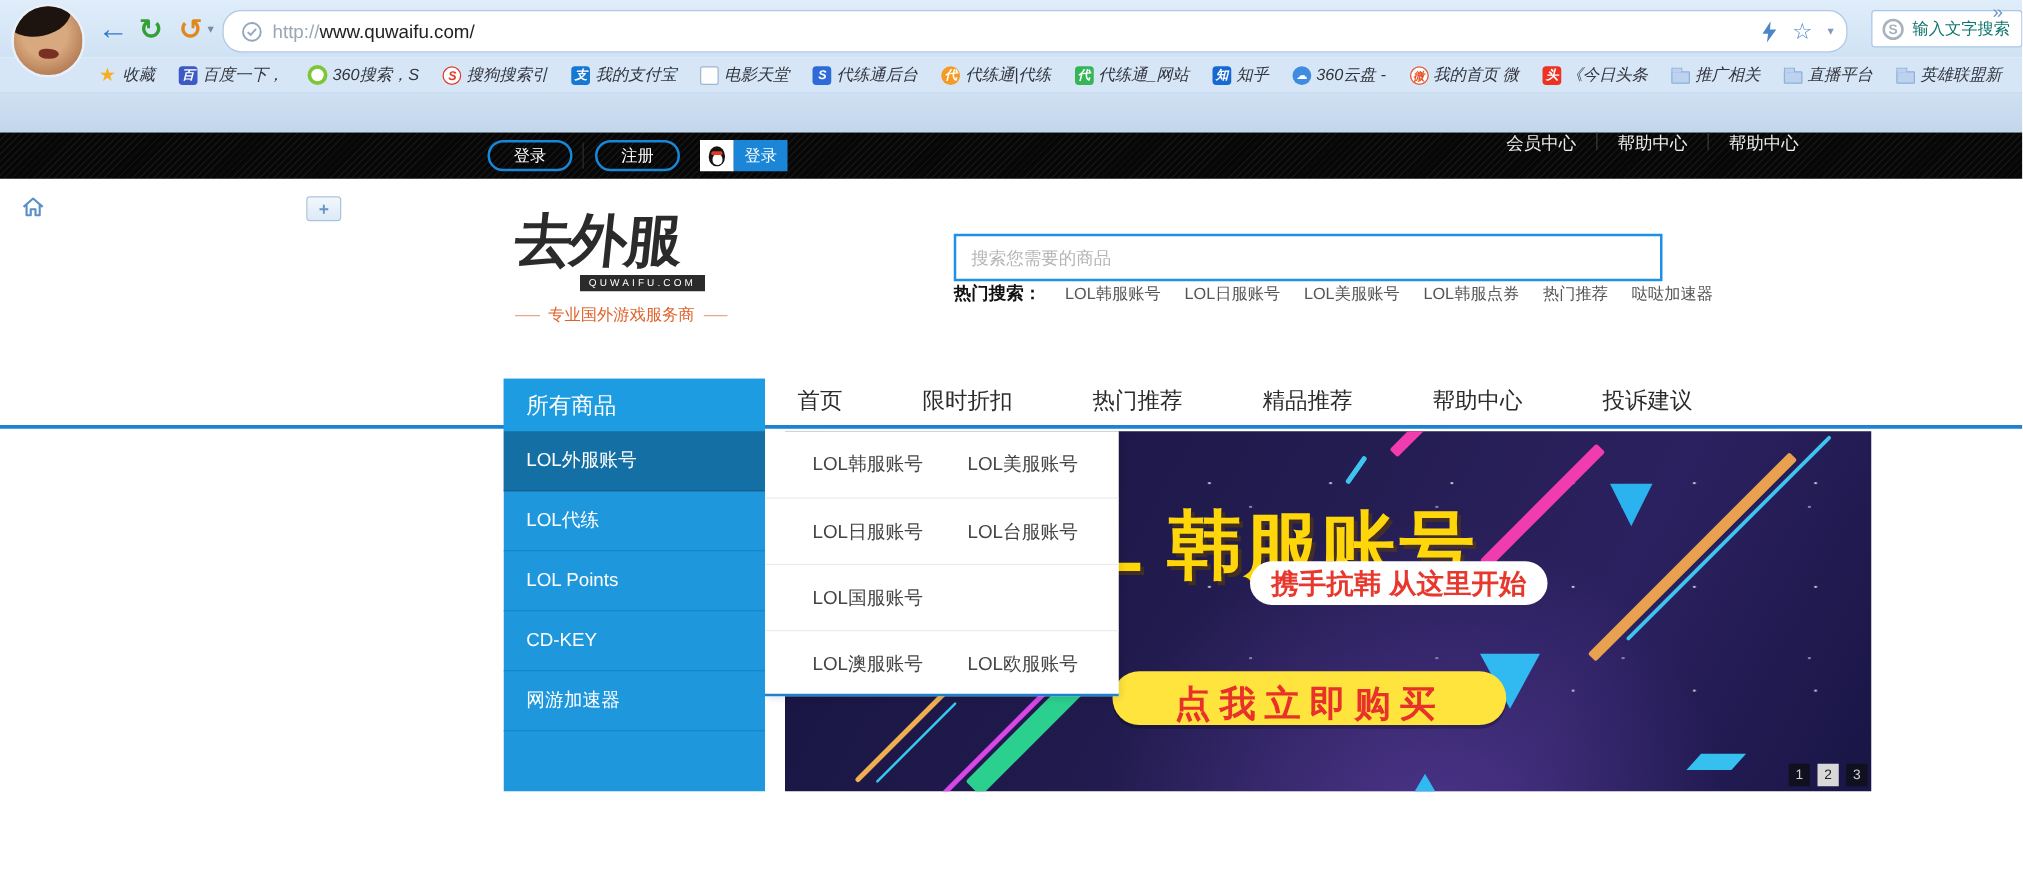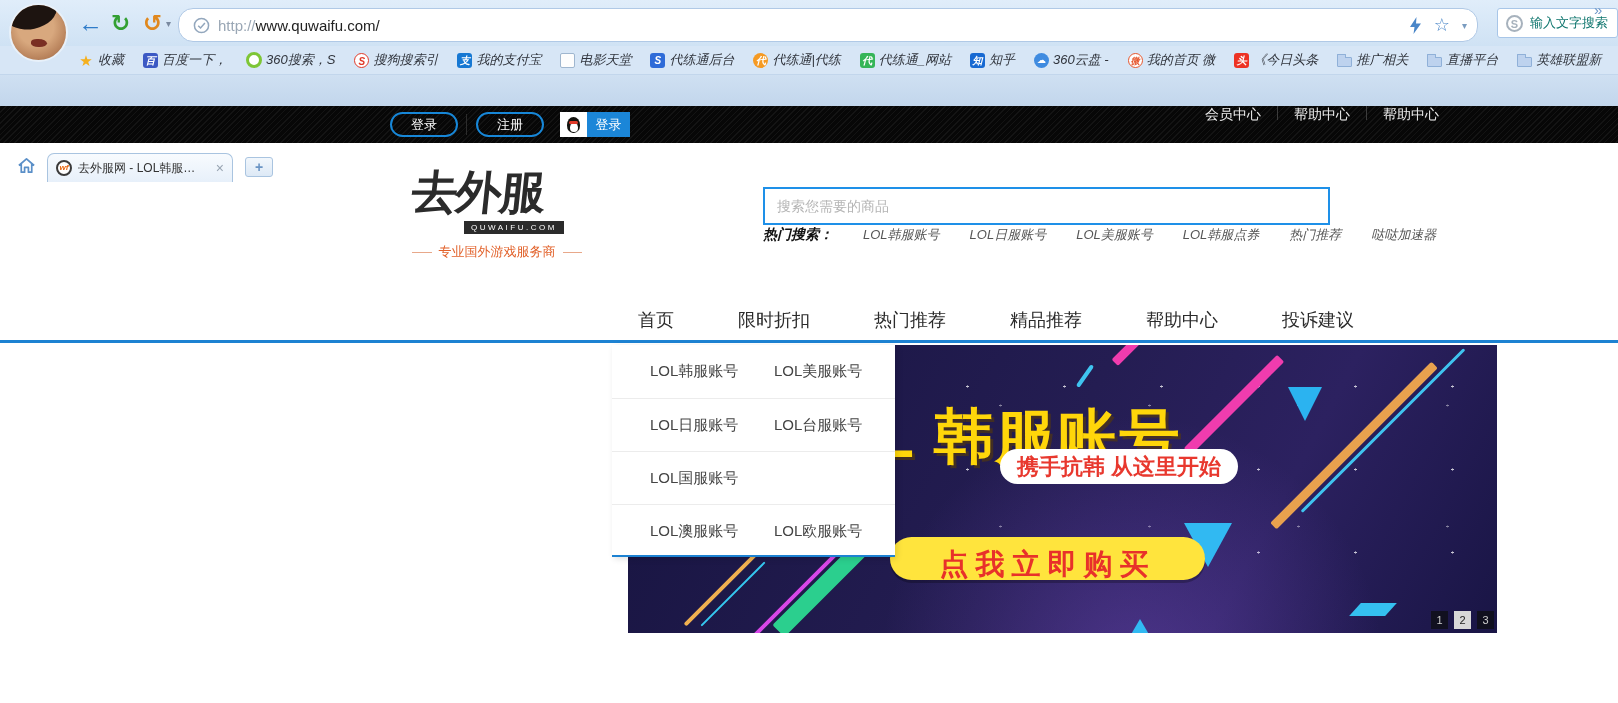--- a/index.html
+++ b/index.html
@@ -110,22 +110,22 @@
               padding:2px 7px; margin:-8px 0 0 52px; position:relative; }
   .logo-slogan { display:flex; align-items:center; gap:7px; margin-top:9px; color:#e2622b; font-size:13px;font-family:Liberation Mono, monospace; }
   .logo-slogan .ln { flex:1; height:1px; background:#e8a88a; }
 
   .search-input { position:absolute; left:763px; top:187px; width:567px; height:38px;
                   border:2px solid #1e90e8; background:#fff; font-size:14px; color:#333; padding:0 12px;
                   outline:none; font-family:inherit; }
   .search-input::placeholder { color:#b5b5b5; }
   .search-btn { position:absolute; left:1330px; top:187px; width:125px; height:38px; background:#1e90e8;
                 color:#fff; font-size:19px; letter-spacing:5px; text-align:center; line-height:38px; }
-  .hotline { position:absolute; left:763px; top:226px; font-size:13px; color:#555; display:flex; gap:30px;
-             white-space:nowrap;font-style:italic; }
+  .hotline { position:absolute; left:763px; top:226px; font-size:13px; color:#555; display:flex; gap:19px;
+             white-space:nowrap; }
   .hotline b { color:#111; font-size:14px; }
 
   
   .mainnav { position:absolute; left:638px; top:308px; display:flex; gap:64px; z-index:3; }
   .mainnav span { font-size:18px; color:#2b2b2b; }
   .bluerule { position:absolute; left:0; top:340px; width:1618px; height:3px; background:#1d82d2; z-index:2; }
 
   
   .sidebar { position:absolute; left:403px; top:303px; width:209px; height:330px; background:#1e97dd; z-index:7; }
   .sb-head { height:42px; display:flex; align-items:center; padding-left:18px; color:#fff; font-size:18px;
@@ -266,25 +266,20 @@
         <i class="bi folder"></i>
         <em>英雄联盟新</em>
       </span>
 
   </div>
 
   <div class="row-tab">
     <svg class="home-ico" viewBox="0 0 22 22">
       <path d="M3 11 L11 4 L19 11 M5.5 9.5 V18 H9 V13 H13 V18 H16.5 V9.5" fill="none" stroke="#5a8fc8" stroke-width="1.8" stroke-linejoin="round"></path>
     </svg>
-    <div class="tab">
-      <span class="favicon">wf</span>
-      <span class="tab-title">去外服网 - LOL韩服账号</span>
-      <span class="tab-close">×</span>
-    </div>
     <div class="newtab">+</div>
   </div>
 
   <div class="blackbar">
     <div class="pill login">登录</div>
     <div class="pill-div"></div>
     <div class="pill reg">注册</div>
     <div class="qq-login">
       <span class="qq-ico">
           <span class="penguin"></span>
@@ -368,14 +363,22 @@
     </div>
     <div class="fly-row">
       <span class="fly-link c1">LOL国服账号</span>
     </div>
     <div class="fly-row">
       <span class="fly-link c1">LOL澳服账号</span>
       <span class="fly-link c2">LOL欧服账号</span>
     </div>
   </div>
 
+  <div class="sidebar">
+    <div class="sb-head">所有商品</div>
+    <div class="sb-item active">LOL外服账号</div>
+    <div class="sb-item">LOL代练</div>
+    <div class="sb-item">LOL Points</div>
+    <div class="sb-item">CD-KEY</div>
+    <div class="sb-item">网游加速器</div>
+  </div>
 
 </div>
 
 </body></html>

